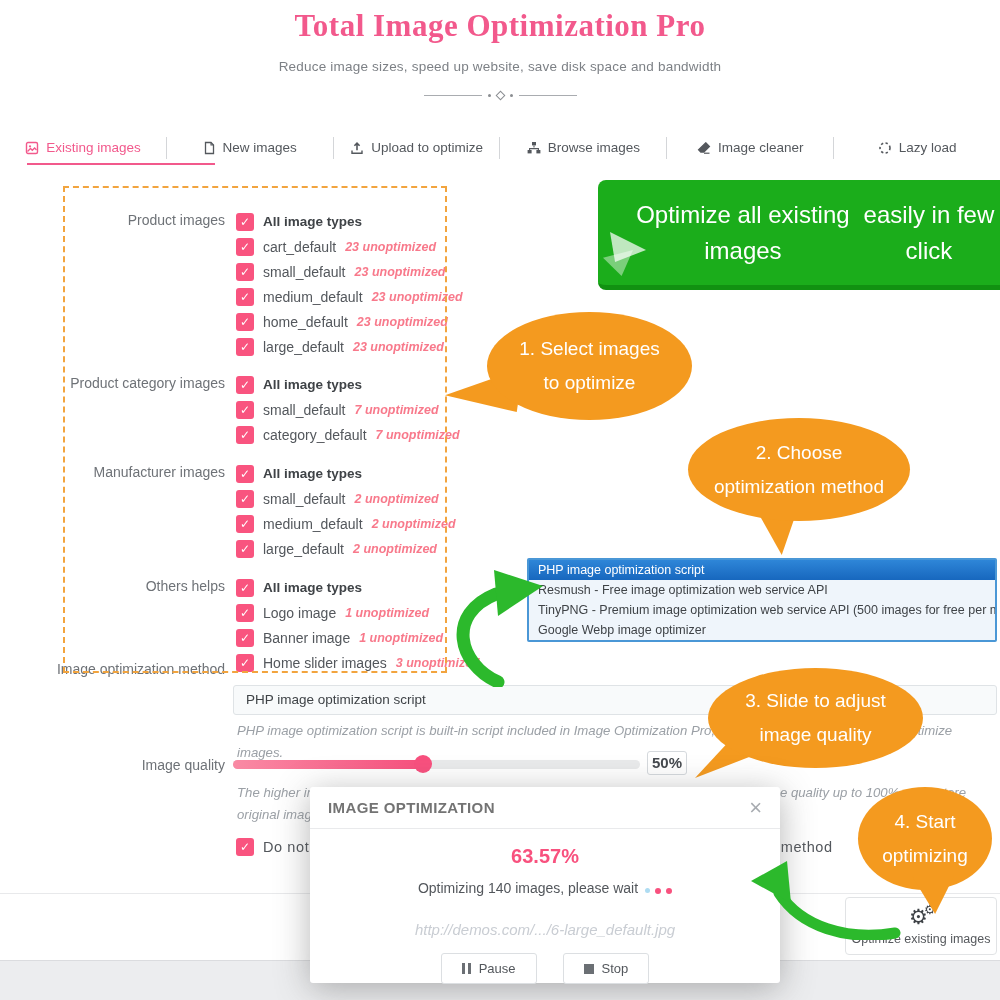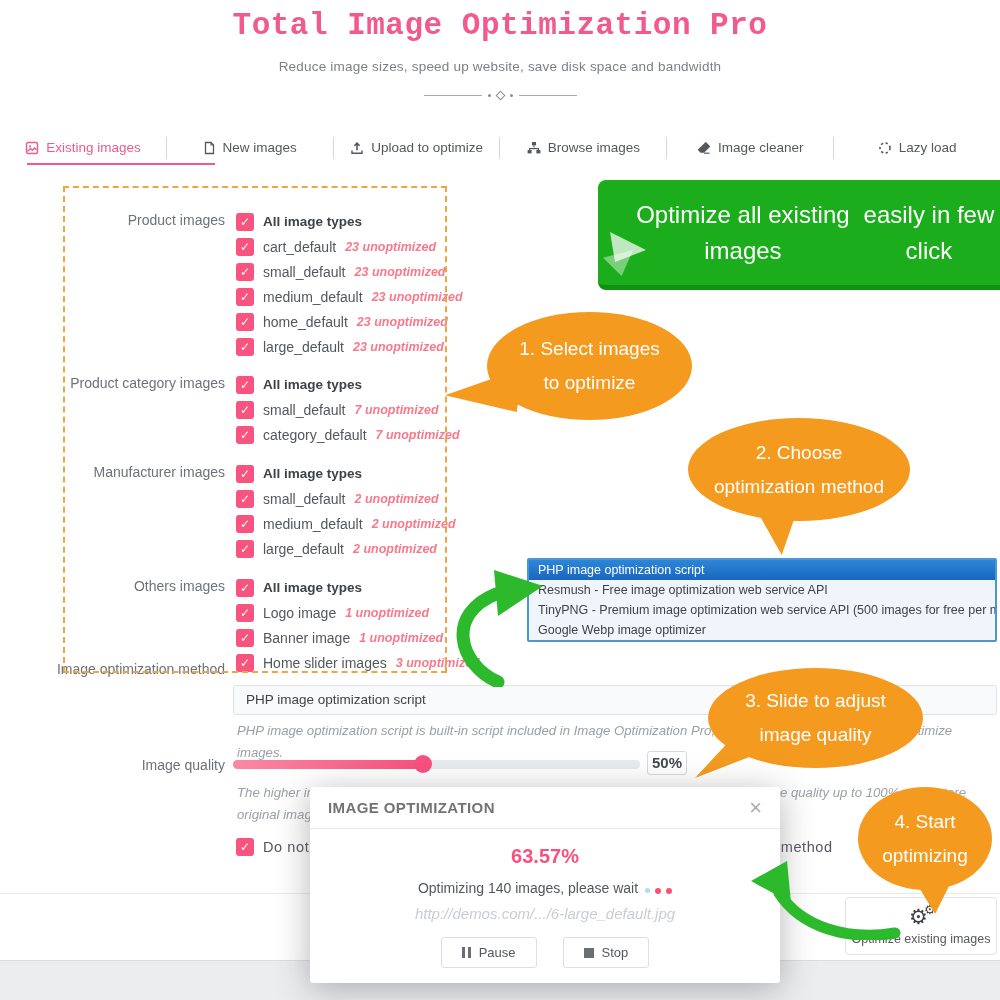--- a/index.html
+++ b/index.html
@@ -5,21 +5,21 @@
   * { margin:0; padding:0; box-sizing:border-box; }
   html,body { background:#fff; }
   .page {
     position:relative; width:1000px; height:1000px; overflow:hidden;
     background:#fff; font-family:"Liberation Sans","DejaVu Sans",sans-serif;
   }
 
   
   .title {
     position:absolute; top:8px; left:0; right:0; text-align:center;
-    font-family:Liberation Mono, monospace;
+    font-family:Liberation Serif, serif;
     font-size:31px; font-weight:600; color:#F2598C; letter-spacing:.5px;
   }
   .subtitle {
     position:absolute; top:59px; left:0; right:0; text-align:center;
     font-size:13.5px; color:#7D8186; letter-spacing:.2px;
   }
   .hdr-divider { position:absolute; top:92px; left:0; right:0; display:flex; align-items:center; justify-content:center; gap:6px; }
   .hdr-divider .line { width:58px; height:1px; background:#A9ACB0; }
   .hdr-divider .dot { width:3px; height:3px; border-radius:50%; background:#8A8D91; }
   .hdr-divider .diamond { width:7px; height:7px; border:1px solid #8A8D91; transform:rotate(45deg); background:#fff; }
@@ -117,21 +117,21 @@
   .modal-header { height:42px; display:flex; align-items:center; justify-content:space-between;
     padding:0 18px; border-bottom:1px solid #E9EAEC; }
   .modal-title { font-size:15px; font-weight:bold; color:#737373; letter-spacing:.4px; }
   .modal-close { font-size:22px; color:#A7ABB0; font-weight:300; cursor:pointer; line-height:1; }
   .modal-body { text-align:center; padding-top:16px; }
   .pct { font-size:20px; font-weight:bold; color:#F8517E; }
   .status { margin-top:12px; font-size:14px; color:#53575C; }
   .dots { display:inline-flex; gap:5px; margin-left:7px; align-items:center; }
   .dot1 { width:5px; height:5px; border-radius:50%; background:#AEDCF2; }
   .dot2,.dot3 { width:6px; height:6px; border-radius:50%; background:#F8517E; }
-  .m-url { margin-top:9px; font-size:15px; font-style:italic; color:#C9CDD3; }
+  .m-url { margin-top:25px; font-size:15px; font-style:italic; color:#C9CDD3; }
   .btn-row { margin-top:15px; display:flex; justify-content:center; gap:26px; }
   .m-btn { display:inline-flex; align-items:center; gap:8px; padding:7px 20px; background:#fff;
     border:1px solid #DCDFE2; border-radius:3px; font-size:13px; color:#53575C; cursor:pointer; }
   .pause-ic { width:9px; height:11px; border-left:3px solid #6B6F74; border-right:3px solid #6B6F74; }
   .stop-ic { width:10px; height:10px; background:#6B6F74; }
 
   
   .arrow-svg { position:absolute; z-index:9; }
 </style>
 </head>
@@ -312,21 +312,21 @@
     </div>
     <div class="crow">
       <span class="cbox">
           <span class="tick">✓</span>
         </span>
       <span class="cname">large_default</span>
       <span class="ucount">2 unoptimized</span>
     </div>
   </div>
 
-  <div class="glabel" style="top:578px">Others images</div>
+  <div class="glabel" style="top:578px">Others helps</div>
   <div class="rows" style="top:575px">
     <div class="crow">
       <span class="cbox">
           <span class="tick">✓</span>
         </span>
       <span class="cname bold">All image types</span>
       <span class="ucount"></span>
     </div>
     <div class="crow">
       <span class="cbox">

